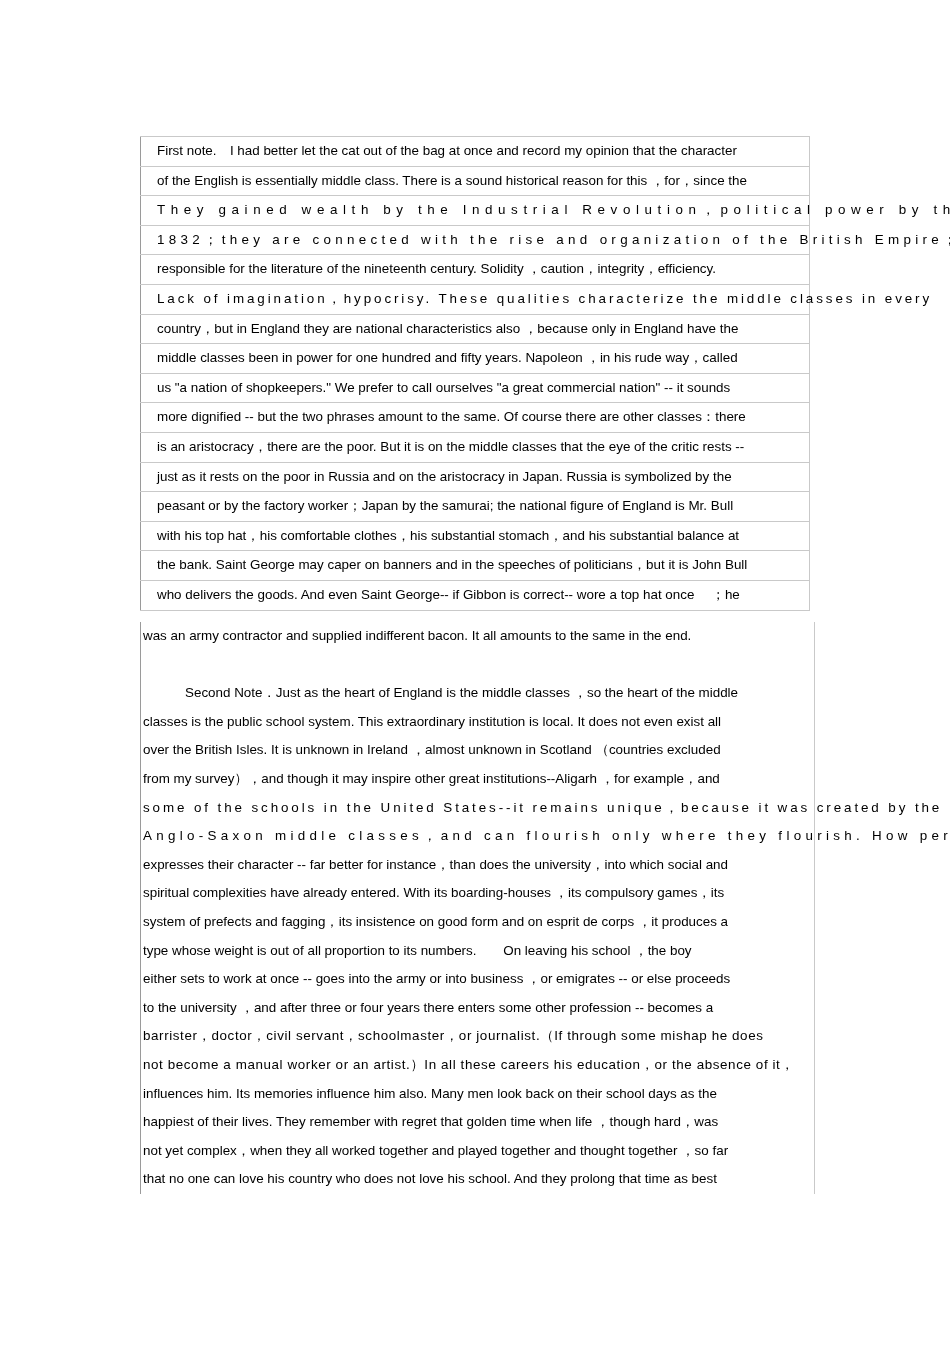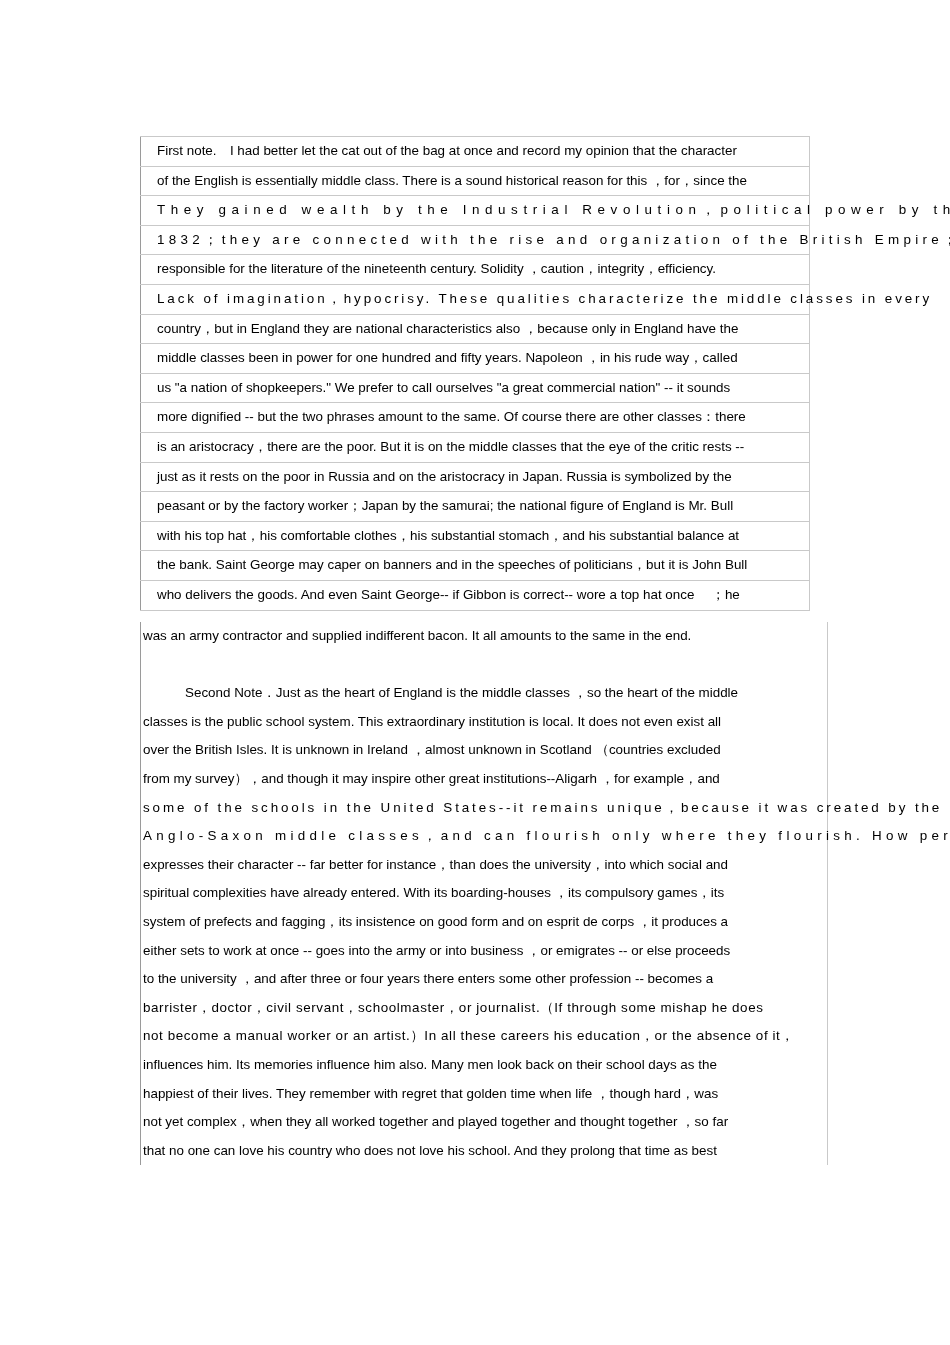--- a/index.html
+++ b/index.html
@@ -52,21 +52,21 @@
 
   
   .doc-lower {
     position: absolute;
     left: 140px;
     top: 622px;
     width: 670px;
     border-left: 1px solid #9a9a9a;
     border-right: 1px solid #c9c9c9;
     box-sizing: content-box;
-    padding: 0 14px 0 2px;
+    padding: 0 1px 0 2px;
   }
   .doc-lower .ln {
     height: 28.6px;
     line-height: 28.6px;
     font-size: 13.4px;
     white-space: nowrap;
     overflow: visible;
   }
   .doc-lower .ln.blank { }
   .indent { display: inline-block; width: 42px; }
@@ -140,20 +140,21 @@
     <div class="ln blank"></div>
     <div class="ln"><span class="indent"></span><span>Second Note．Just as the heart of England is the middle classes ，so the heart of the middle</span></div>
     <div class="ln">classes is the public school system. This extraordinary institution is local. It does not even exist all</div>
     <div class="ln">over the British Isles. It is unknown in Ireland ，almost unknown in Scotland （countries excluded</div>
     <div class="ln">from my survey），and though it may inspire other great institutions--Aligarh ，for example，and</div>
     <div class="ln g3">some of the schools in the United States--it remains unique，because it was created by the</div>
     <div class="ln g4">Anglo-Saxon middle classes，and can flourish only where they flourish. How perfectly it</div>
     <div class="ln">expresses their character -- far better for instance，than does the university，into which social and</div>
     <div class="ln">spiritual complexities have already entered. With its boarding-houses ，its compulsory games，its</div>
     <div class="ln">system of prefects and fagging，its insistence on good form and on esprit de corps ，it produces a</div>
+    <div class="ln">type whose weight is out of all proportion to its numbers.　　On leaving his school ，the boy</div>
     <div class="ln">either sets to work at once -- goes into the army or into business ，or emigrates -- or else proceeds</div>
     <div class="ln">to the university ，and after three or four years there enters some other profession -- becomes a</div>
     <div class="ln g1">barrister，doctor，civil servant，schoolmaster，or journalist.（If through some mishap he does</div>
     <div class="ln g1">not become a manual worker or an artist.）In all these careers his education，or the absence of it，</div>
     <div class="ln">influences him. Its memories influence him also. Many men look back on their school days as the</div>
     <div class="ln">happiest of their lives. They remember with regret that golden time when life ，though hard，was</div>
     <div class="ln">not yet complex，when they all worked together and played together and thought together ，so far</div>
     <div class="ln">that no one can love his country who does not love his school. And they prolong that time as best</div>
   </div>
 

